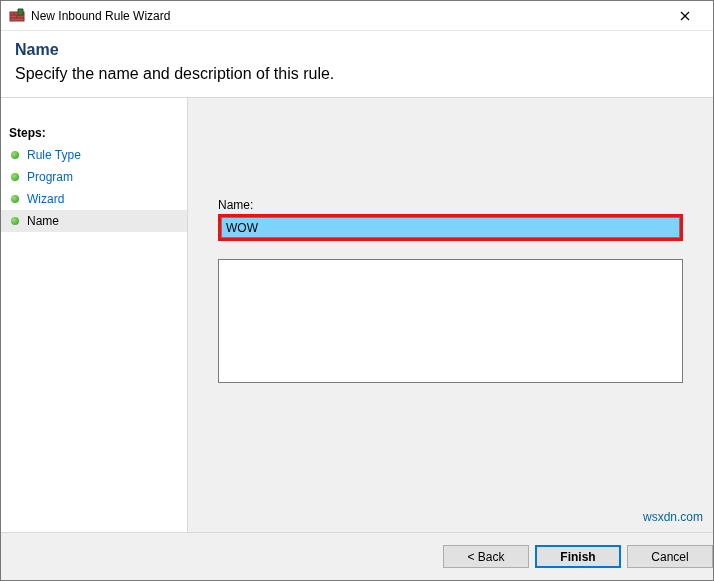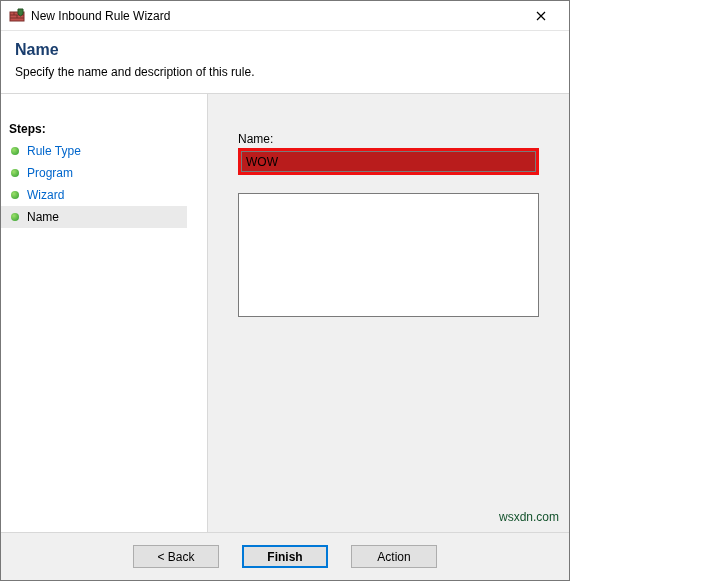--- a/index.html
+++ b/index.html
@@ -4,21 +4,21 @@
 <style>
   * { box-sizing: border-box; }
   body {
     margin: 0; padding: 0;
     font-family: "Segoe UI", Tahoma, sans-serif;
     font-size: 12px;
     background: #fff;
     color: #000;
   }
   .window {
-    width: 570px; height: 581px;
+    width: 714px; height: 581px;
     border: 1px solid #777;
     position: relative;
     display: flex; flex-direction: column;
     background: #fff;
   }
   .titlebar {
     height: 30px;
     display: flex; align-items: center;
     padding: 0 8px;
     border-bottom: 1px solid #e5e5e5;
@@ -40,21 +40,21 @@
   }
   .header {
     padding: 10px 14px 14px 14px;
     border-bottom: 1px solid #d8d8d8;
   }
   .header h1 {
     margin: 0 0 6px 0;
     font-size: 16px; font-weight: 600;
     color: #1a3e6e;
   }
-  .header .subtitle { font-size: 12px; }
+  .header .subtitle { font-size: 16px; }
   .body {
     flex: 1;
     display: flex;
     min-height: 0;
   }
   .sidebar {
     width: 186px;
     background: #fff;
     padding-top: 6px;
     margin-top: 20px;
@@ -75,69 +75,68 @@
     background: radial-gradient(circle at 35% 35%, #9be06a, #2e9b2e);
     flex: 0 0 auto;
   }
   .step-item .step-label { color: #0066cc; }
   .step-item.current .step-label { color: #000; }
   .main {
     flex: 1;
     background: #f0f0f0;
     border-left: 1px solid #d8d8d8;
     position: relative;
-    padding: 38px 30px 0 30px;
-    margin-left: 20px;
+    padding: 100px 30px 0 30px;
   }
   .field-label { margin-bottom: 2px; }
   .name-wrap {
     border: 3px solid #e11;
     padding: 0;
     margin-bottom: 18px;
   }
   .name-input {
     width: 100%; height: 21px;
     border: 1px solid #7a7a7a;
-    background: #b91c1c;
+    background: #7dd3fc;
     font: inherit;
     padding: 1px 4px;
     outline: none;
   }
   .desc-area {
     width: 100%; height: 124px;
     border: 1px solid #7a7a7a;
     background: #fff;
     font: inherit;
     padding: 2px 4px;
     resize: none;
     outline: none;
   }
   .footer {
     height: 48px;
     background: #f0f0f0;
     border-top: 1px solid #d8d8d8;
-    display: flex; align-items: center; justify-content: center;
-    gap: 23px;
+    display: flex; align-items: center; justify-content: flex-end;
+    gap: 6px;
   }
   .btn {
     width: 86px; height: 23px;
     background: #e1e1e1;
     border: 1px solid #adadad;
     font: inherit;
     cursor: pointer;
   }
   .btn.primary {
     border: 2px solid #0078d7;
     height: 23px;
     font-weight: bold;
   }
   .watermark {
     position: absolute;
     right: 10px; bottom: 56px;
-    color: #14532d;
+    color: #0369a1;
     font-size: 12px;
     pointer-events: none;
   }
 </style>
 </head>
 <body>
 
 <div class="window">
 
   <div class="titlebar">
@@ -192,17 +191,17 @@
       <div class="name-wrap">
         <input class="name-input" type="text" value="WOW" style="">
       </div>
       <textarea class="desc-area" style=""></textarea>
     </div>
   </div>
 
   <div class="footer">
     <button class="btn">&lt; Back</button>
     <button class="btn primary">Finish</button>
-    <button class="btn">Action</button>
+    <button class="btn">Cancel</button>
   </div>
 
   <div class="watermark">wsxdn.com</div>
 </div>
 
 </body></html>

